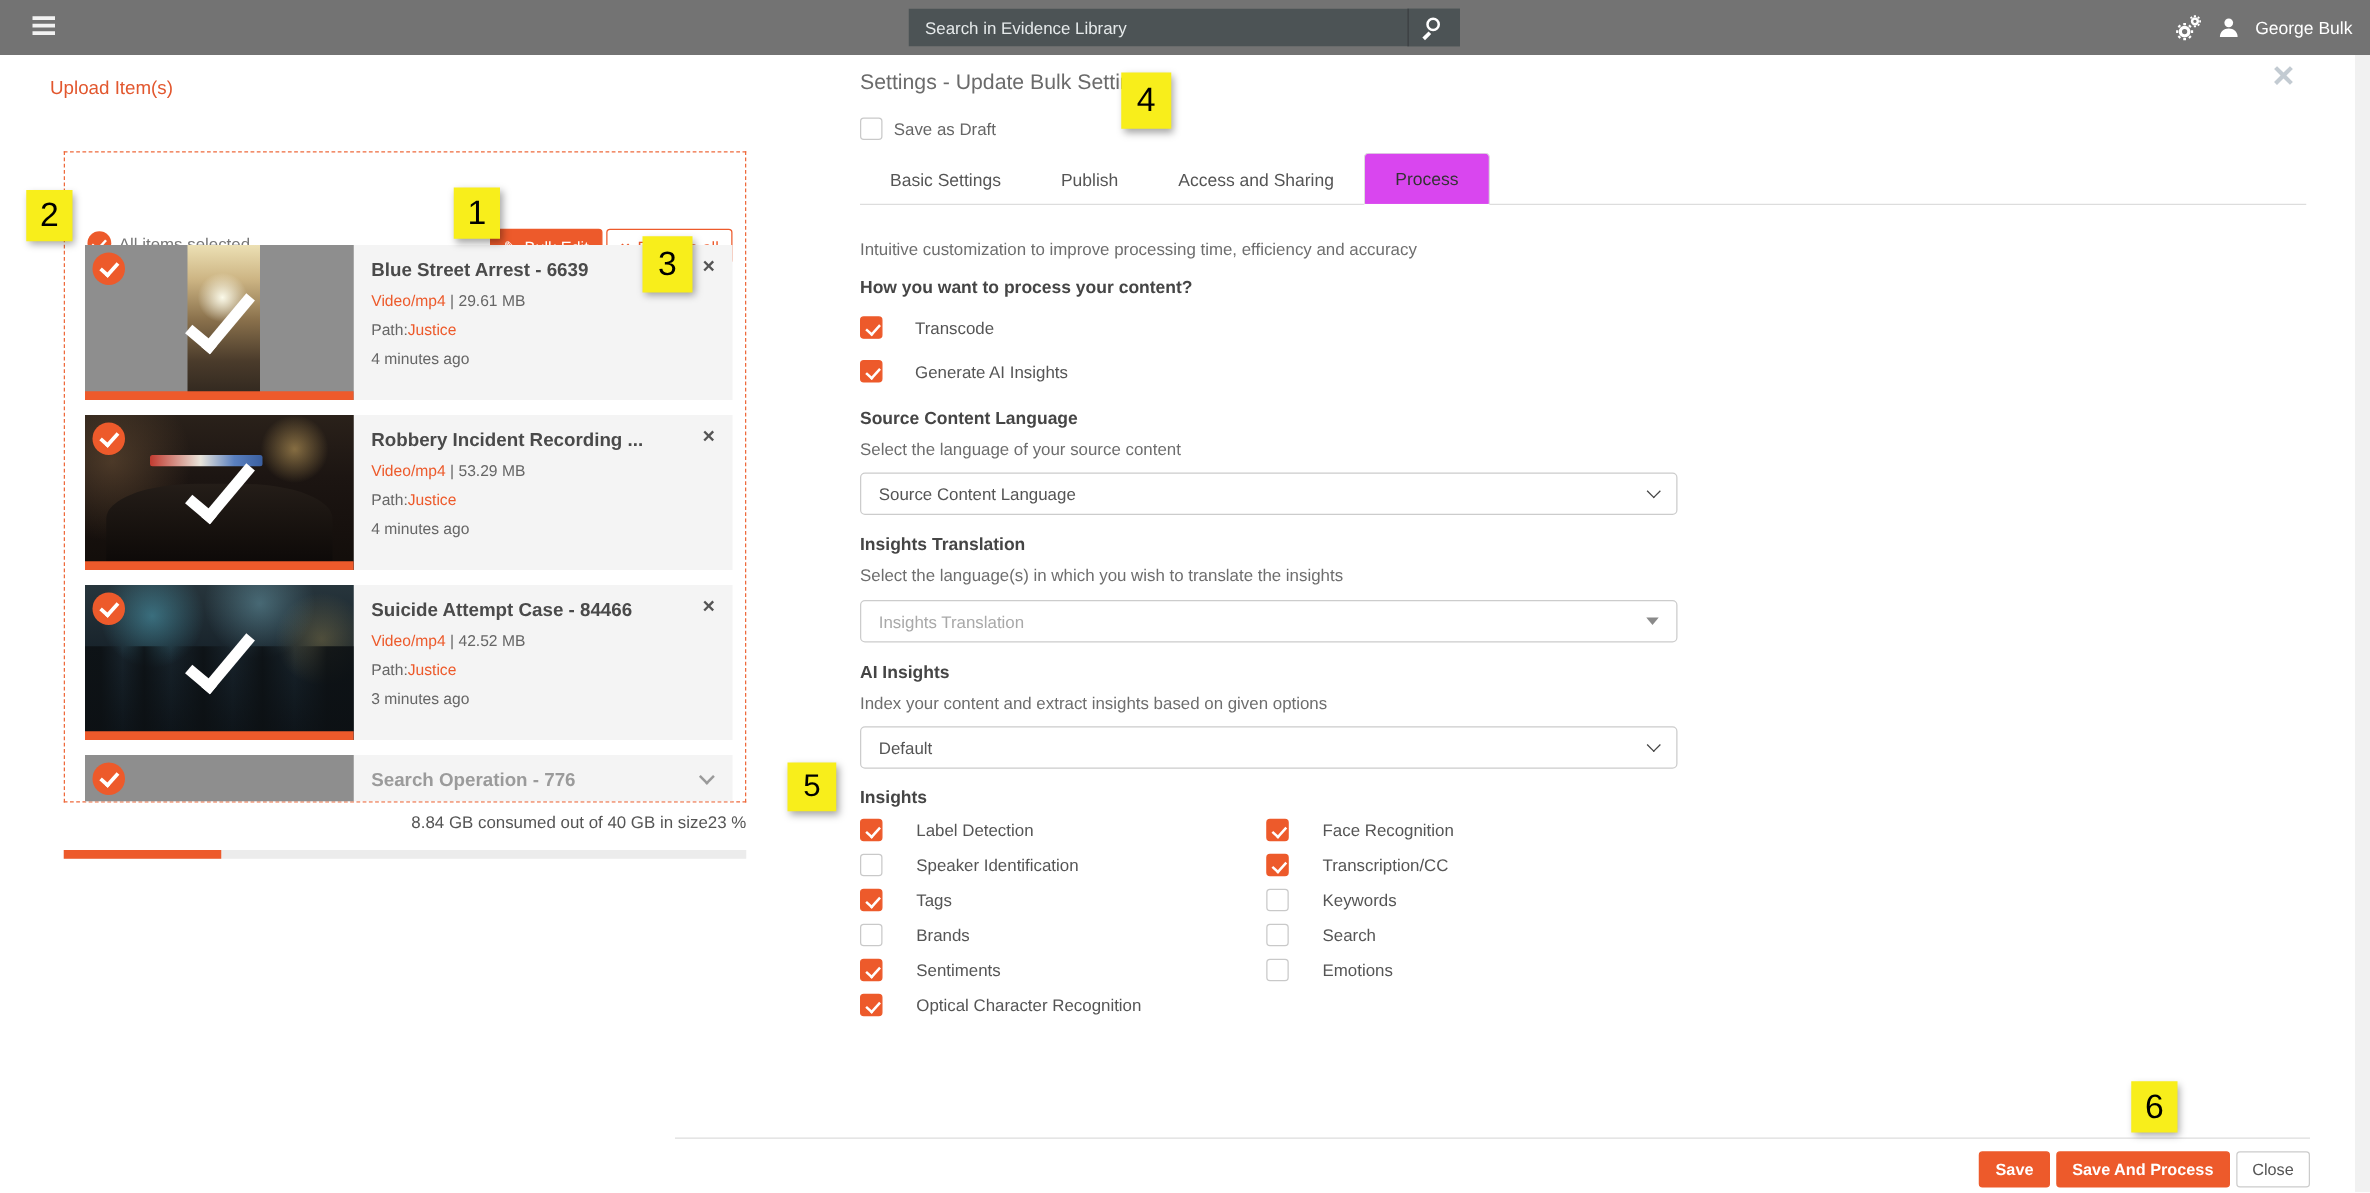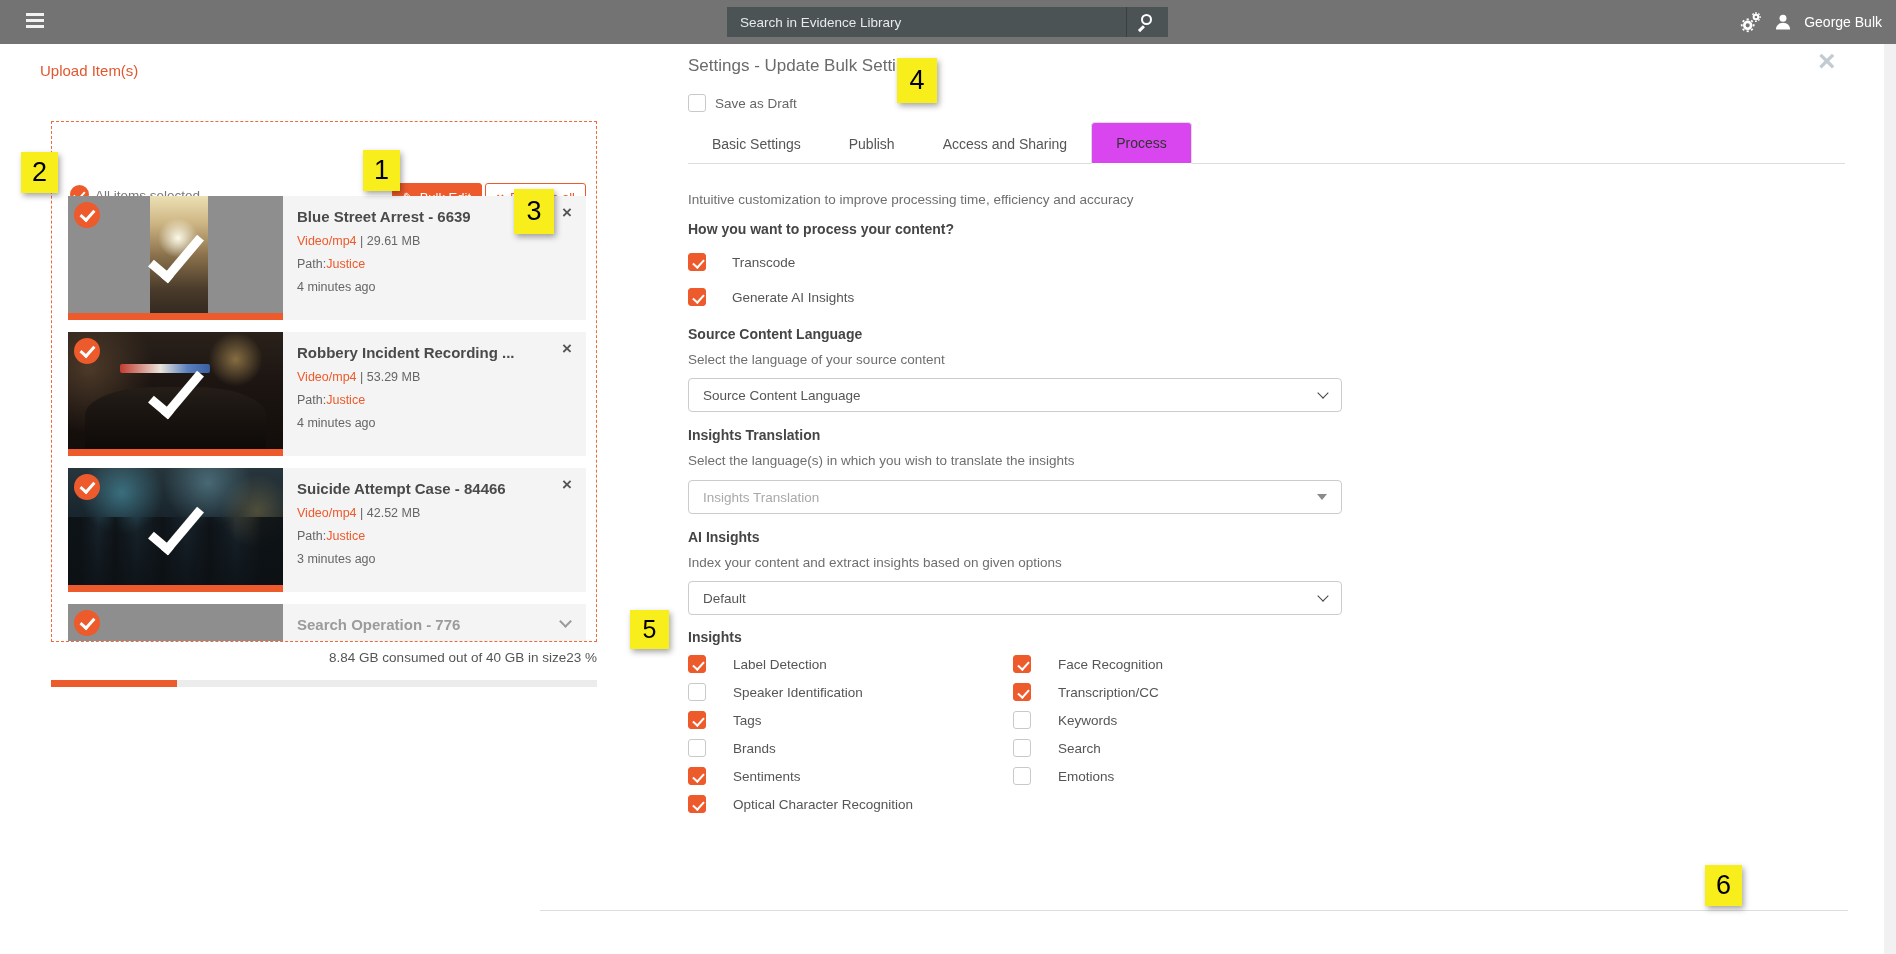--- a/index.html
+++ b/index.html
@@ -364,20 +364,25 @@
       <span class="cb"></span>
       <span class="opt-label">Search</span>
     </div>
     <div class="ins-row">
       <span class="cb"></span>
       <span class="opt-label">Emotions</span>
     </div>
   </div>
 
   <div class="footer-line"></div>
+  <div class="footer-btns">
+    <button class="btn btn-orange">Save</button>
+    <button class="btn btn-orange">Save And Process</button>
+    <button class="btn btn-plain">Close</button>
+  </div>
 
   <div class="scrollbar"></div>
 
   <span class="ann a1">1</span>
   <span class="ann a2">2</span>
   <span class="ann a3">3</span>
   <span class="ann a4">4</span>
   <span class="ann a5">5</span>
   <span class="ann a6">6</span>
 

